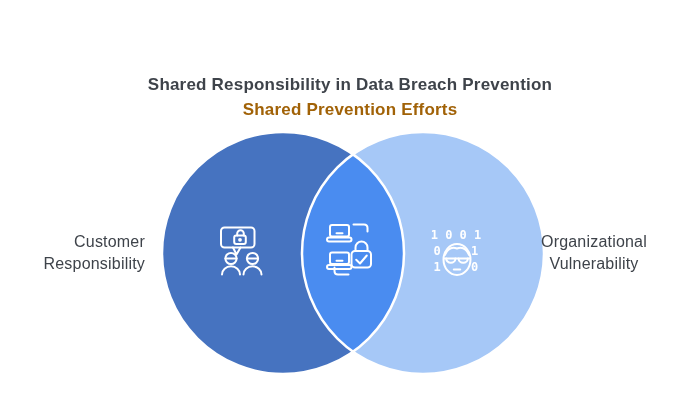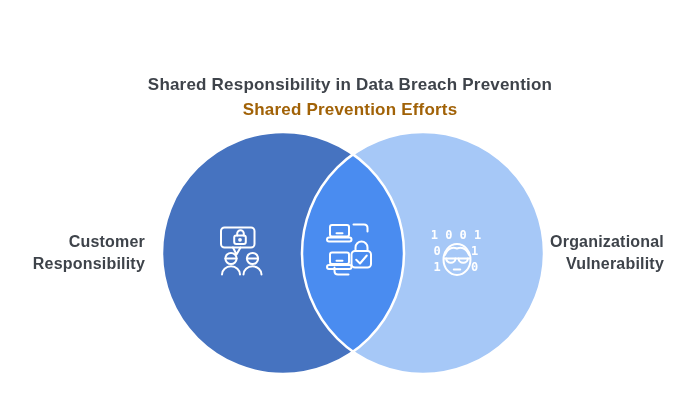--- a/index.html
+++ b/index.html
@@ -9,25 +9,25 @@
   }
   .title{
     position:absolute;top:27px;left:0;width:700px;text-align:center;
     font-size:17px;font-weight:700;color:#3E434A;letter-spacing:.2px;margin-top:48px;
   }
   .overlap-label{
     position:absolute;top:100px;left:200px;width:300px;text-align:center;
     font-size:17px;font-weight:700;color:#a16207;letter-spacing:.2px;
   }
   .side-label{
-    position:absolute;top:231px;font-size:16px;font-weight:700;color:#3E434A;
+    position:absolute;top:231px;font-size:16px;font-weight:400;color:#3E434A;
     line-height:22px;letter-spacing:.2px;
   }
   .side-label.left{right:555px;width:132px;text-align:right;}
-  .side-label.right{left:524px;width:140px;text-align:right;}
+  .side-label.right{left:524px;width:140px;text-align:center;}
   svg{position:absolute;top:0;left:0;}
   .icon-stroke{fill:none;stroke-width:2;stroke-linecap:round;stroke-linejoin:round;}
   .bin{font-family:"DejaVu Sans Mono",monospace;font-size:12px;font-weight:700;}
 </style>
 </head>
 <body>
 
 <div class="stage">
 
   <div class="title">Shared Responsibility in Data Breach Prevention</div>

